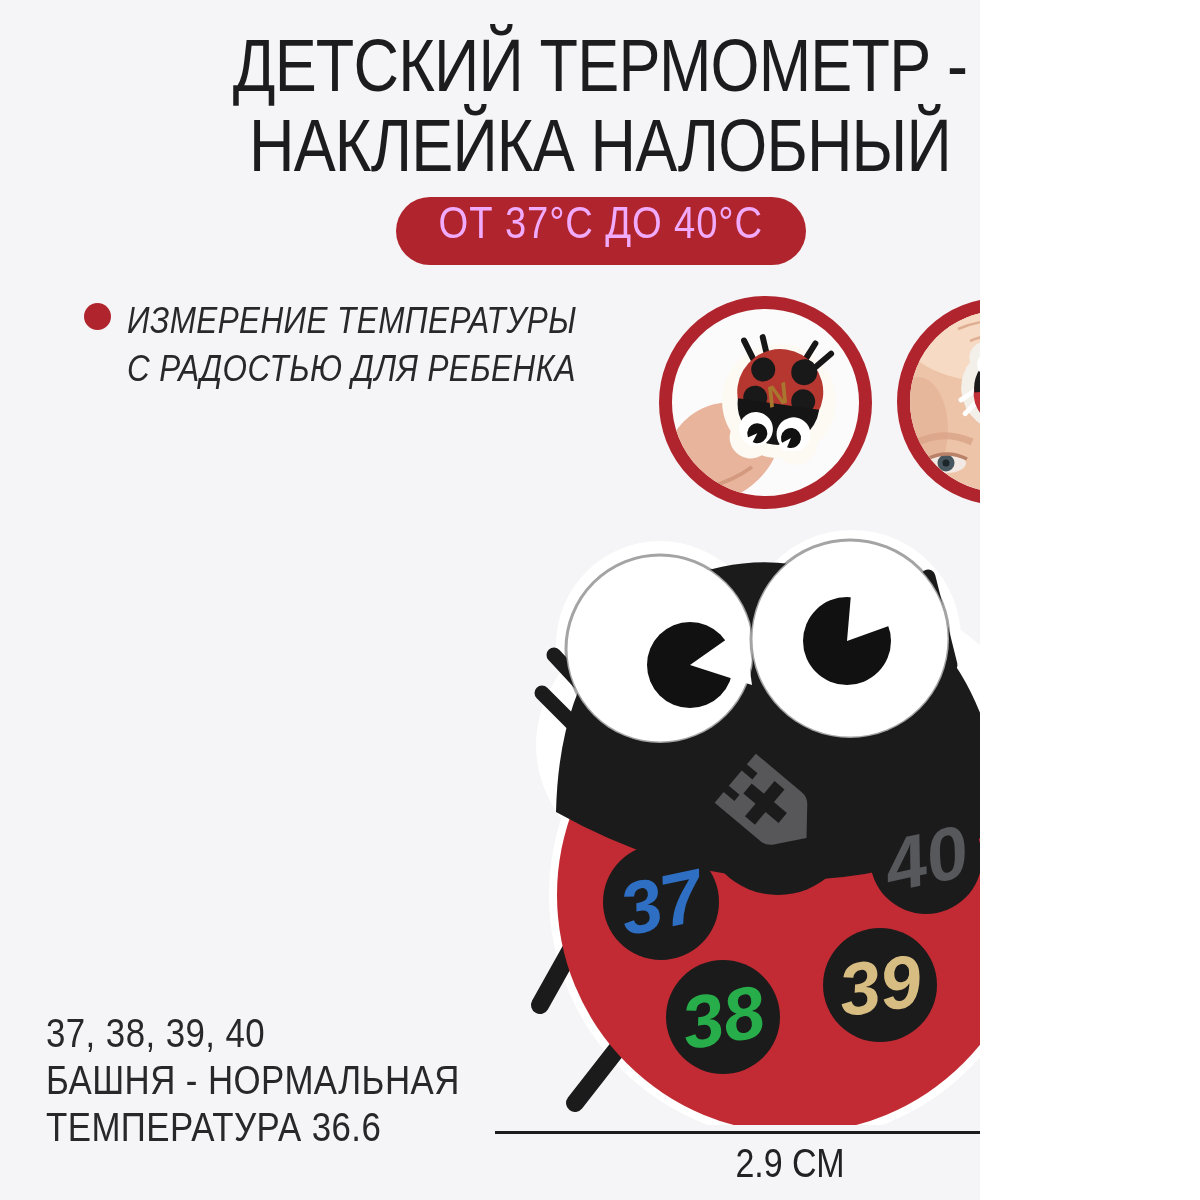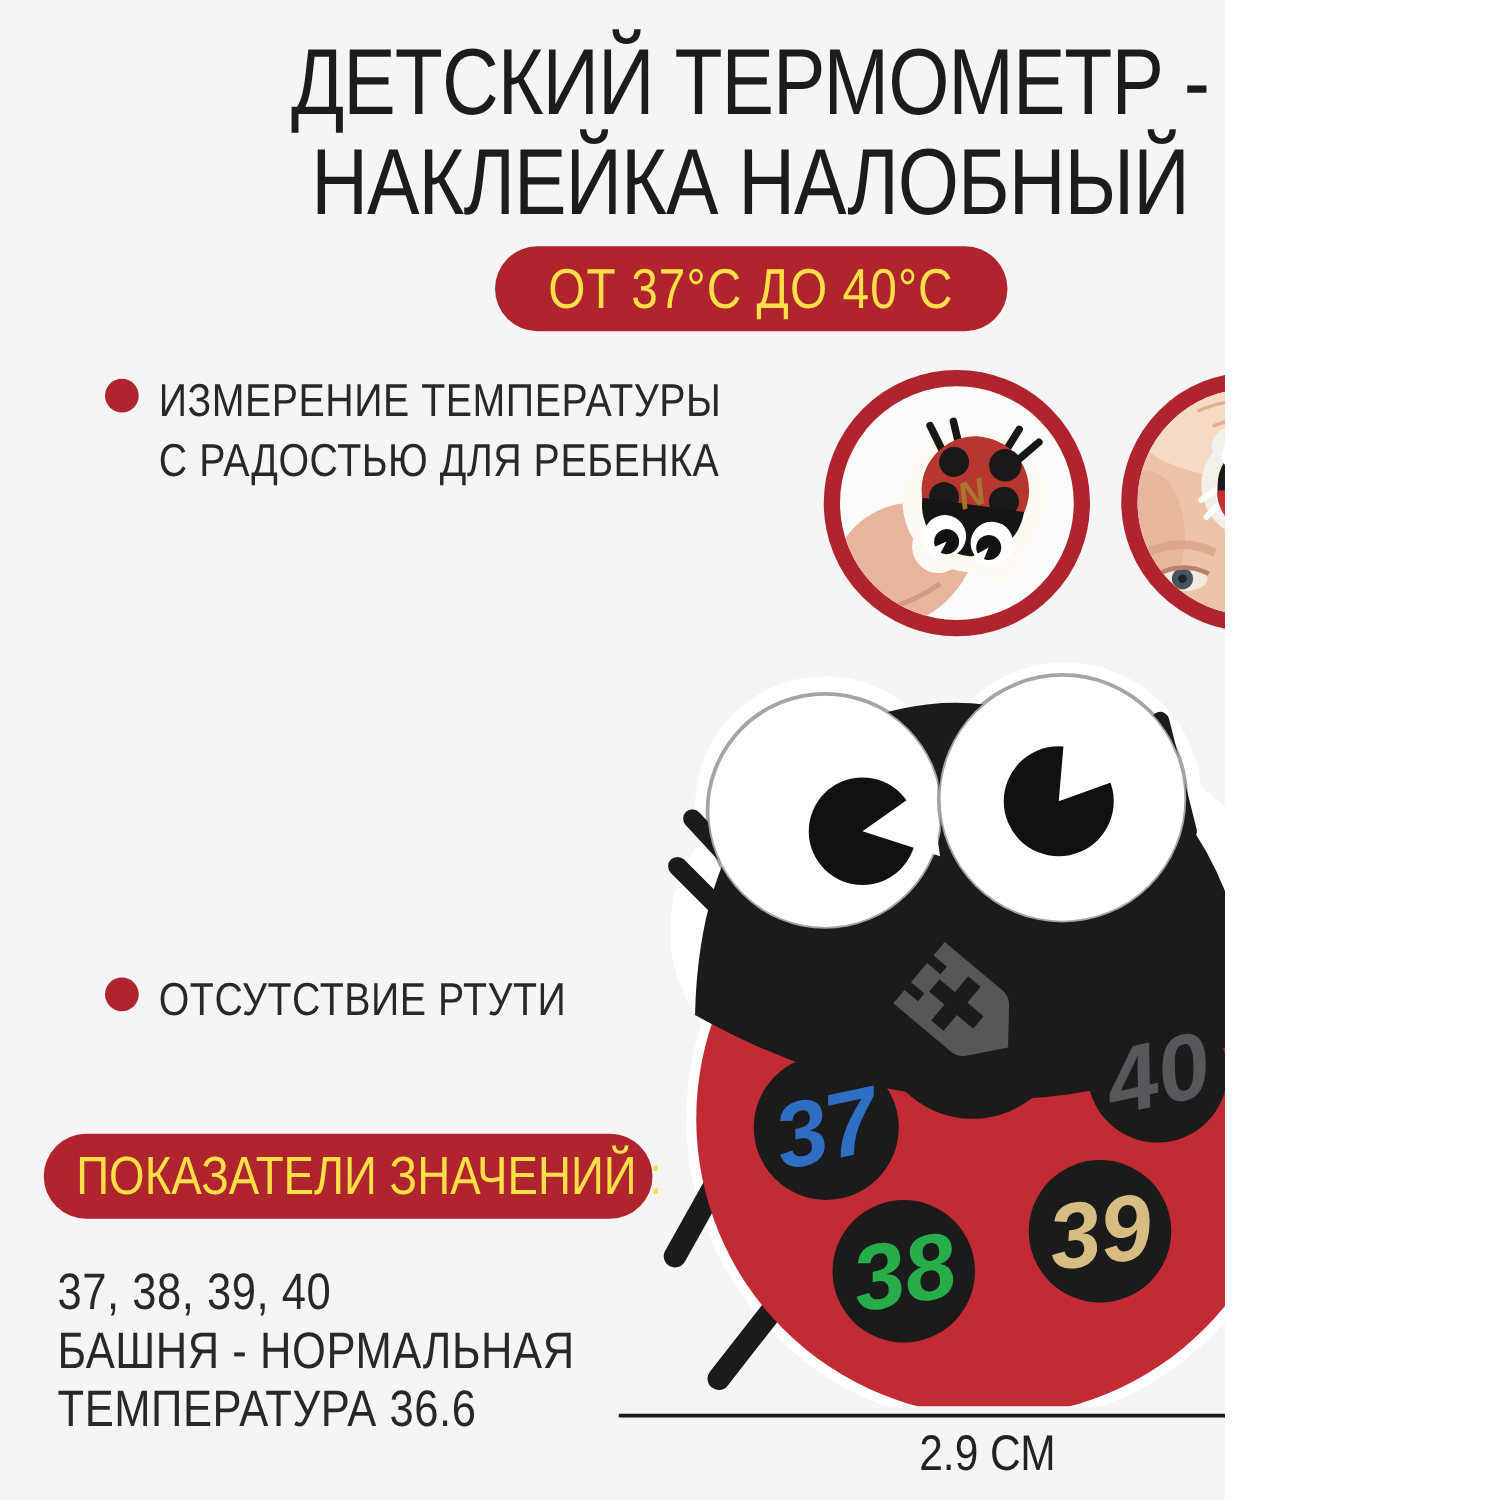--- a/index.html
+++ b/index.html
@@ -7,22 +7,22 @@
     position:relative; width:980px; height:1200px; overflow:hidden;
     background:#f5f4f6; font-family:"Liberation Sans", sans-serif; color:#232326;
   }
   .abs{position:absolute;}
   .title{
     left:-40px; top:26px; width:1280px; text-align:center;
     font-size:75px; line-height:1.06; letter-spacing:-1px; font-weight:400;
     color:#1c1c1e; transform:scaleX(0.84); transform-origin:center top;
   }
   .pill{
-    background:#b0252d; border-radius:34px; display:flex; align-items:center;
-    color:#fde047;
+    background:#b0252d; border-radius:34px; display:flex; 
+    color:#f0abfc;
   }
   .badge{left:396px; top:197px; width:410px; height:68px; justify-content:center;}
   .badge span{font-size:45px; letter-spacing:1px; transform:scaleX(0.85); transform-origin:center center; display:inline-block; white-space:nowrap;}
   .values-pill{left:35px; top:907px; width:487px; height:68px; padding-left:26px; box-sizing:border-box;}
   .values-pill span{font-size:43px; transform:scaleX(0.85); transform-origin:left center; display:inline-block; white-space:nowrap;}
   .feature{display:flex; align-items:flex-start; left:84px; width:720px;}
   .feature .dot{width:27px; height:27px; border-radius:50%; background:#b0252d; margin-top:6px; flex:none;}
   .feature .flabel{
     margin-left:16px; font-size:37px; line-height:48px; white-space:pre-line;
     transform:scaleX(0.85); transform-origin:left top; letter-spacing:0.5px; color:#28282b;
@@ -51,28 +51,24 @@
 <body>
 
 <div class="canvas">
 
   <div class="abs title">ДЕТСКИЙ ТЕРМОМЕТР - НАКЛЕЙКА НАЛОБНЫЙ</div>
 
   <div class="abs pill badge">
     <span>ОТ 37°С ДО 40°С</span>
   </div>
 
-  <div class="abs feature" style="top:297px;">
+  <div class="abs feature" style="top:297px;font-style:italic;">
     <div class="dot"></div>
     <div class="flabel">ИЗМЕРЕНИЕ ТЕМПЕРАТУРЫ
 С РАДОСТЬЮ ДЛЯ РЕБЕНКА</div>
-  </div>
-  <div class="abs feature" style="top:776px;">
-    <div class="dot"></div>
-    <div class="flabel">ОТСУТСТВИЕ РТУТИ</div>
   </div>
 
   <div class="abs photo photo-finger">
     <svg width="187" height="187" viewBox="0 0 187 187">
       <path d="M -18,196 C -14,120 24,88 70,94 C 102,99 116,124 101,151 C 82,188 30,208 -18,196 Z" fill="#e9b49c"></path>
       <path d="M -10,180 C 20,186 55,176 80,158" stroke="#d49a7f" stroke-width="4" fill="none"></path>
       <g transform="translate(107,92) rotate(8)">
         <circle cx="0" cy="0" r="57" fill="#fdfaf4"></circle>
         <circle cx="-23" cy="40" r="21" fill="#fdfaf4"></circle>
         <circle cx="23" cy="40" r="21" fill="#fdfaf4"></circle>
@@ -139,23 +135,20 @@
         <circle cx="16" cy="-20" r="5.5" fill="#111111"></circle>
         <circle cx="-17" cy="13" r="8" fill="#1b1b1b"></circle>
         <circle cx="17" cy="11" r="8" fill="#1b1b1b"></circle>
         <circle cx="0" cy="17" r="6" fill="#1b1b1b"></circle>
         <circle cx="-9" cy="29" r="5" fill="#1b1b1b"></circle>
         <circle cx="11" cy="29" r="5" fill="#1b1b1b"></circle>
       </g>
     </svg>
   </div>
 
-  <div class="abs pill values-pill">
-    <span>ПОКАЗАТЕЛИ ЗНАЧЕНИЙ :</span>
-  </div>
 
   <div class="abs note">37, 38, 39, 40
 БАШНЯ - НОРМАЛЬНАЯ
 ТЕМПЕРАТУРА 36.6</div>
 
   <svg class="abs" style="left:520px; top:525px;" width="560" height="600" viewBox="0 0 560 600">
 
     <g fill="#ffffff">
       <circle cx="140" cy="120" r="104"></circle>
       <circle cx="332" cy="114" r="109"></circle>

